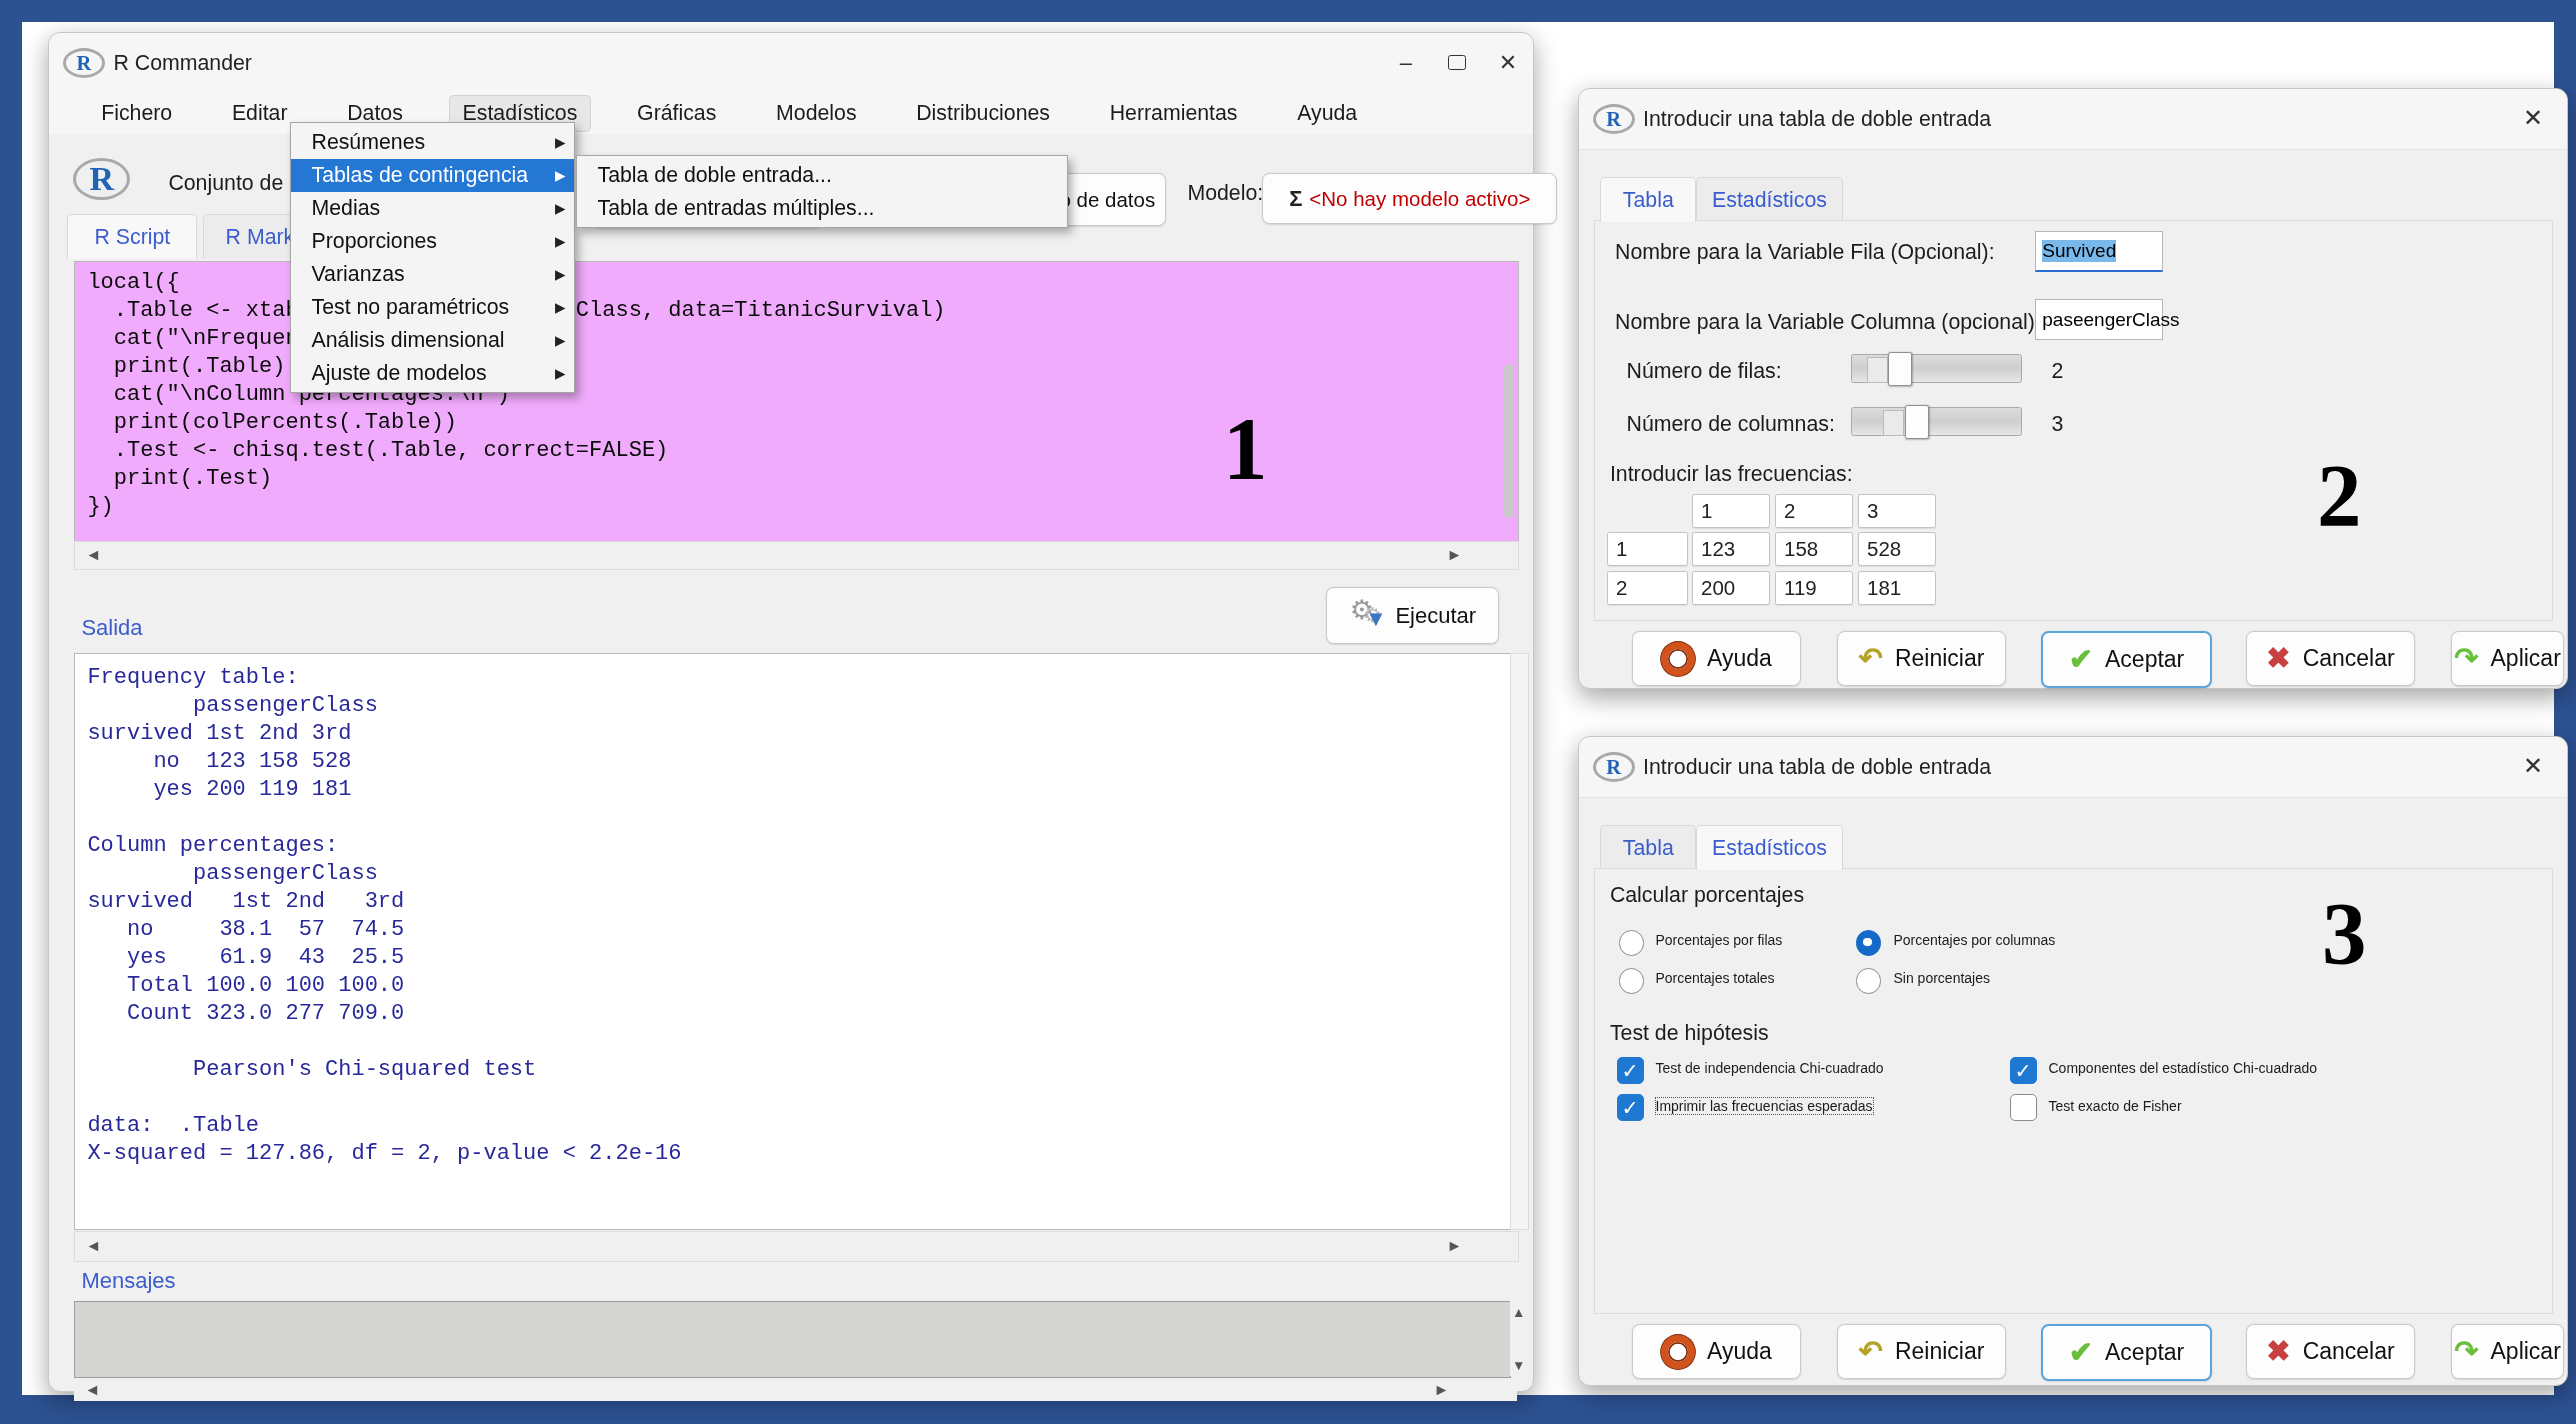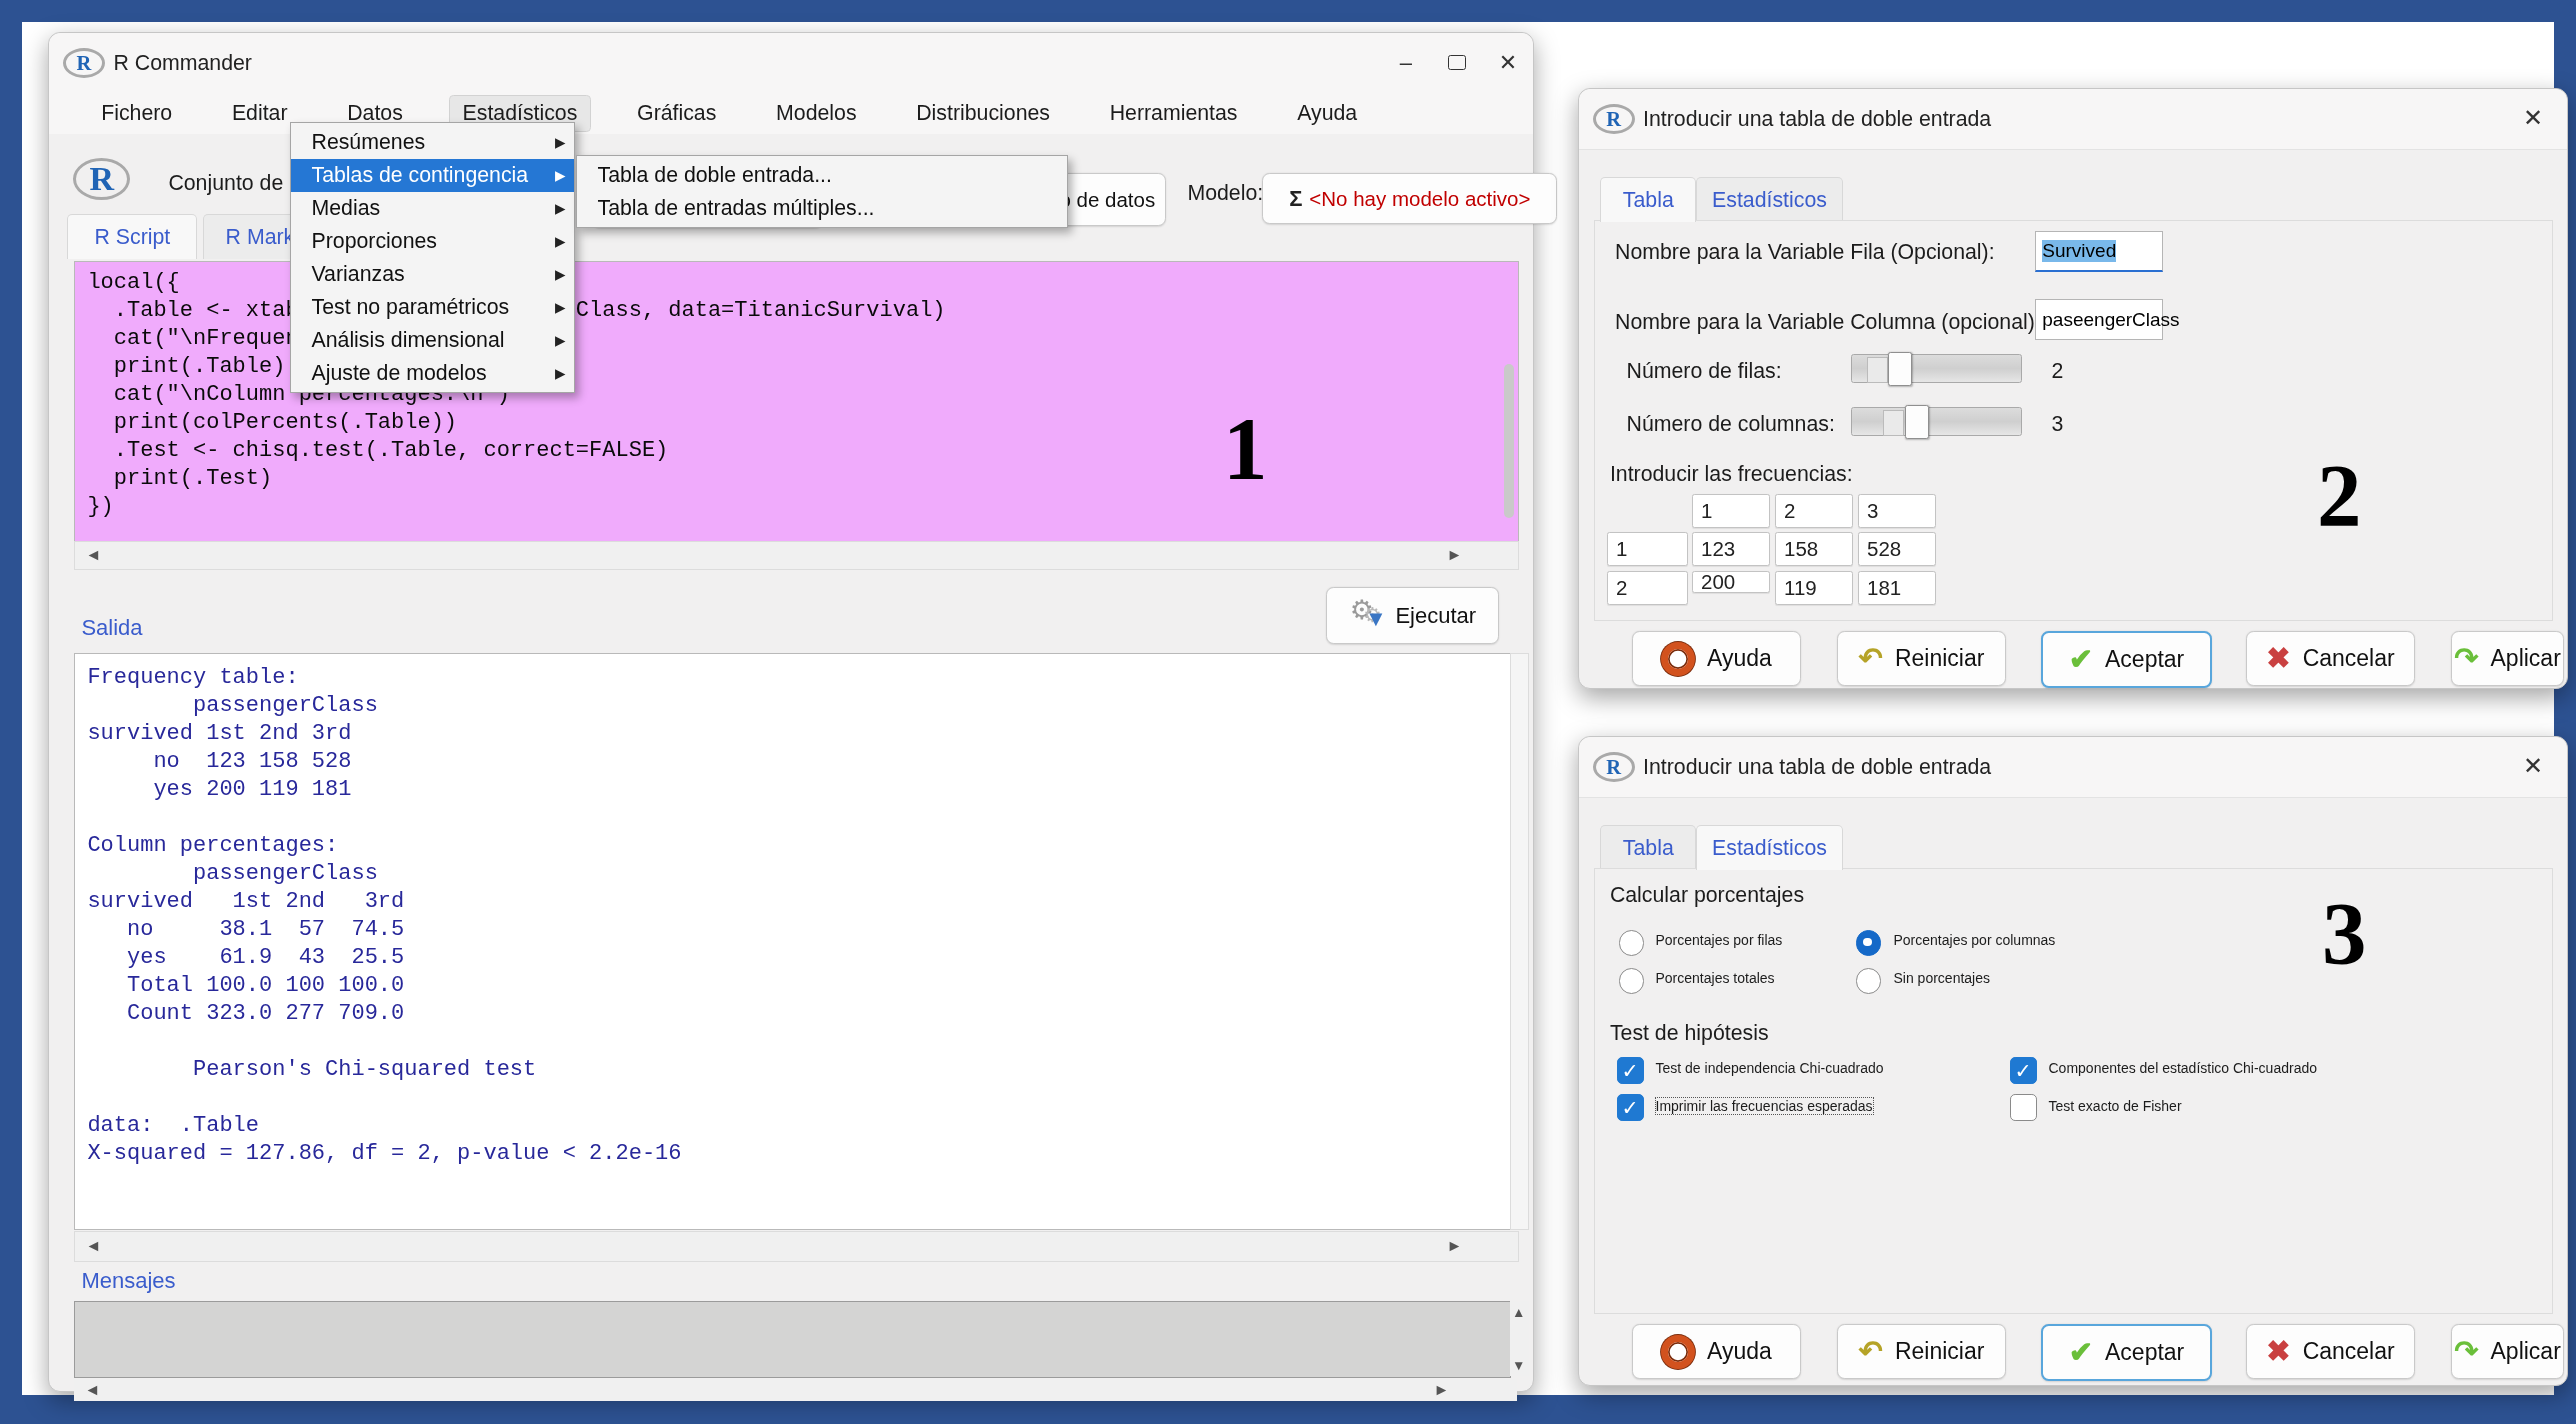--- a/index.html
+++ b/index.html
@@ -334,21 +334,21 @@
       <div class="gcell" style="left:97px;top:273px;width:78px;height:34px;">1</div>
       <div class="gcell" style="left:180px;top:273px;width:78px;height:34px;">2</div>
       <div class="gcell" style="left:263px;top:273px;width:78px;height:34px;">3</div>
 
       <div class="gcell" style="left:12px;top:311px;width:81px;height:34px;">1</div>
       <div class="gcell" style="left:97px;top:311px;width:78px;height:34px;">123</div>
       <div class="gcell" style="left:180px;top:311px;width:78px;height:34px;">158</div>
       <div class="gcell" style="left:263px;top:311px;width:78px;height:34px;">528</div>
 
       <div class="gcell" style="left:12px;top:350px;width:81px;height:34px;">2</div>
-      <div class="gcell" style="left:97px;top:350px;width:78px;height:22px;">200</div>
+      <div class="gcell" style="left:97px;top:350px;width:78px;height:34px;">200</div>
       <div class="gcell" style="left:180px;top:350px;width:78px;height:34px;">119</div>
       <div class="gcell" style="left:263px;top:350px;width:78px;height:34px;">181</div>
     </div>
 
     <div class="btn" style="left:53px;top:542px;width:167px;height:53px;">
       <span class="lifering"></span>
       <span>Ayuda</span>
     </div>
     <div class="btn" style="left:258px;top:542px;width:167px;height:53px;">
       <span class="bicon ic-undo">↶</span>

